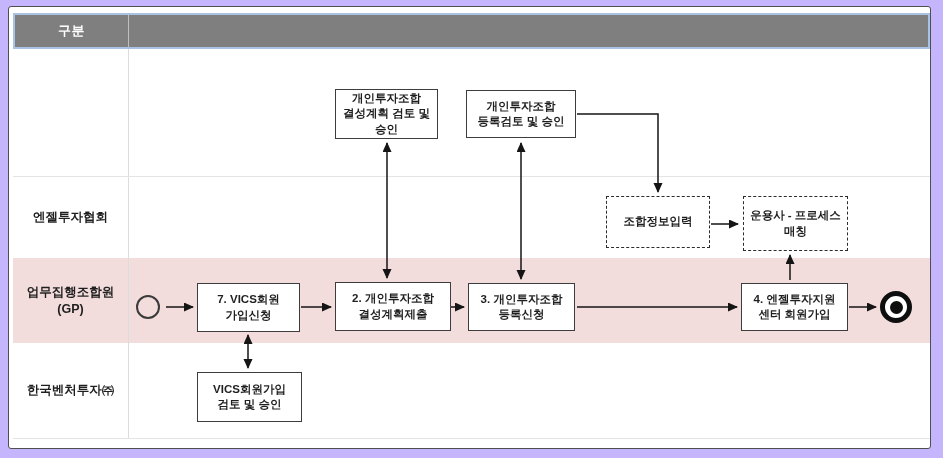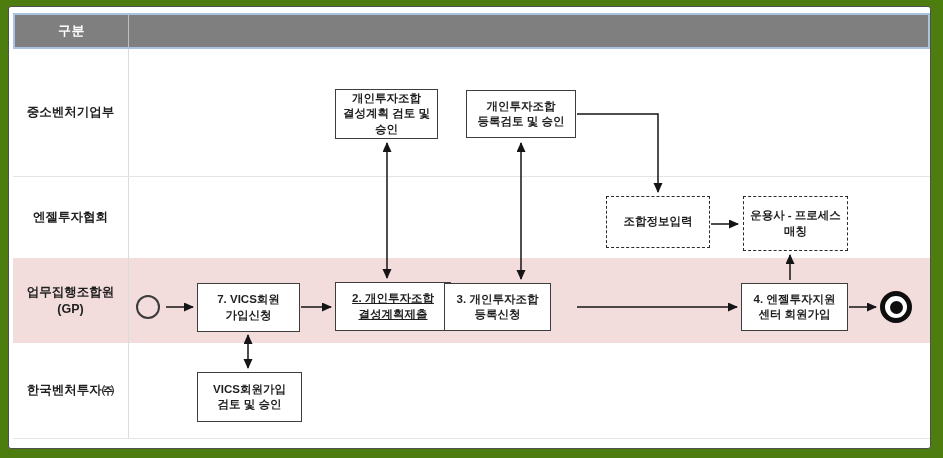--- a/index.html
+++ b/index.html
@@ -1,17 +1,17 @@
 <!DOCTYPE html>
 <html><head>
 <meta charset="utf-8">
 <style>
   html,body{margin:0;padding:0;background:#fff;}
   .canvas{
-    position:relative;width:943px;height:458px;background:#4d7c0f;overflow:hidden;
+    position:relative;width:943px;height:458px;background:#c4b5fd;overflow:hidden;
     font-family:"Liberation Sans","DejaVu Sans",sans-serif;color:#222;
   }
   .frame{
     position:absolute;left:8px;top:6px;width:923px;height:443px;
     border:1.5px solid #4f4f4f;border-radius:3px;background:#fff;box-sizing:border-box;
   }
   .header-row{
     position:absolute;left:13px;top:13px;width:917px;height:36px;
     background:#7f7f7f;border:2px solid #a9c3e2;box-sizing:border-box;
     display:flex;align-items:stretch;
@@ -59,21 +59,20 @@
   <div class="header-row">
     <div class="header-cell cat">구분</div>
     <div class="header-vsep"></div>
   </div>
 
   <div class="pink-row"></div>
   <div class="v-divider"></div>
   <div class="h-divider" style="top:176px;"></div>
   <div class="h-divider" style="top:438px;"></div>
 
-  <div class="lane-label" style="top:49px;height:127px;">중소벤처기업부</div>
   <div class="lane-label" style="top:176px;height:82px;">엔젤투자협회</div>
   <div class="lane-label" style="top:258px;height:85px;">업무집행조합원
 (GP)</div>
   <div class="lane-label" style="top:343px;height:95px;">한국벤처투자㈜</div>
 
   <svg class="arrows" width="943" height="458" viewBox="0 0 943 458">
     <defs>
       <marker id="arrE" markerWidth="11" markerHeight="10" refX="9" refY="4.5" orient="auto" markerUnits="userSpaceOnUse">
         <path d="M0,0 L10,4.5 L0,9 Z" style="fill:#151515;stroke:none;"></path>
       </marker>
@@ -100,23 +99,23 @@
   <div class="pbox" style="left:466px;top:90px;width:110px;height:48px;">개인투자조합
 등록검토 및 승인</div>
 
   <div class="pbox dashed" style="left:606px;top:196px;width:104px;height:52px;text-align:center;">조합정보입력</div>
   <div class="pbox dashed" style="left:743px;top:196px;width:105px;height:55px;">운용사 - 프로세스
 매칭</div>
 
   <div class="start-event"></div>
   <div class="pbox" style="left:197px;top:283px;width:103px;height:49px;">7. VICS회원
 가입신청</div>
-  <div class="pbox" style="left:335px;top:282px;width:116px;height:49px;text-decoration:underline;">2. 개인투자조합
+  <div class="pbox" style="left:335px;top:282px;width:116px;height:49px;">2. 개인투자조합
 결성계획제출</div>
-  <div class="pbox" style="left:444px;top:283px;width:107px;height:48px;">3. 개인투자조합
+  <div class="pbox" style="left:468px;top:283px;width:107px;height:48px;">3. 개인투자조합
 등록신청</div>
   <div class="pbox" style="left:741px;top:283px;width:107px;height:48px;">4. 엔젤투자지원
 센터 회원가입</div>
   <div class="end-event">
     <div class="dot"></div>
   </div>
 
   <div class="pbox" style="left:197px;top:372px;width:105px;height:50px;">VICS회원가입
 검토 및 승인</div>
 

